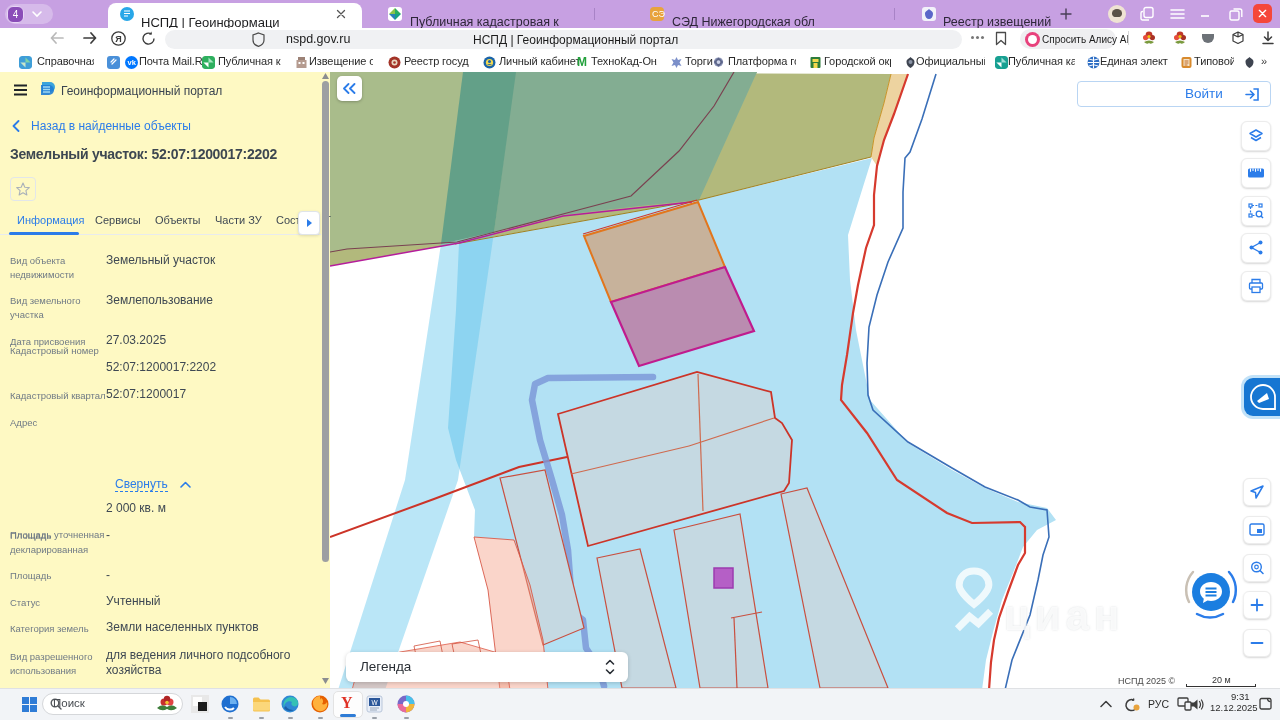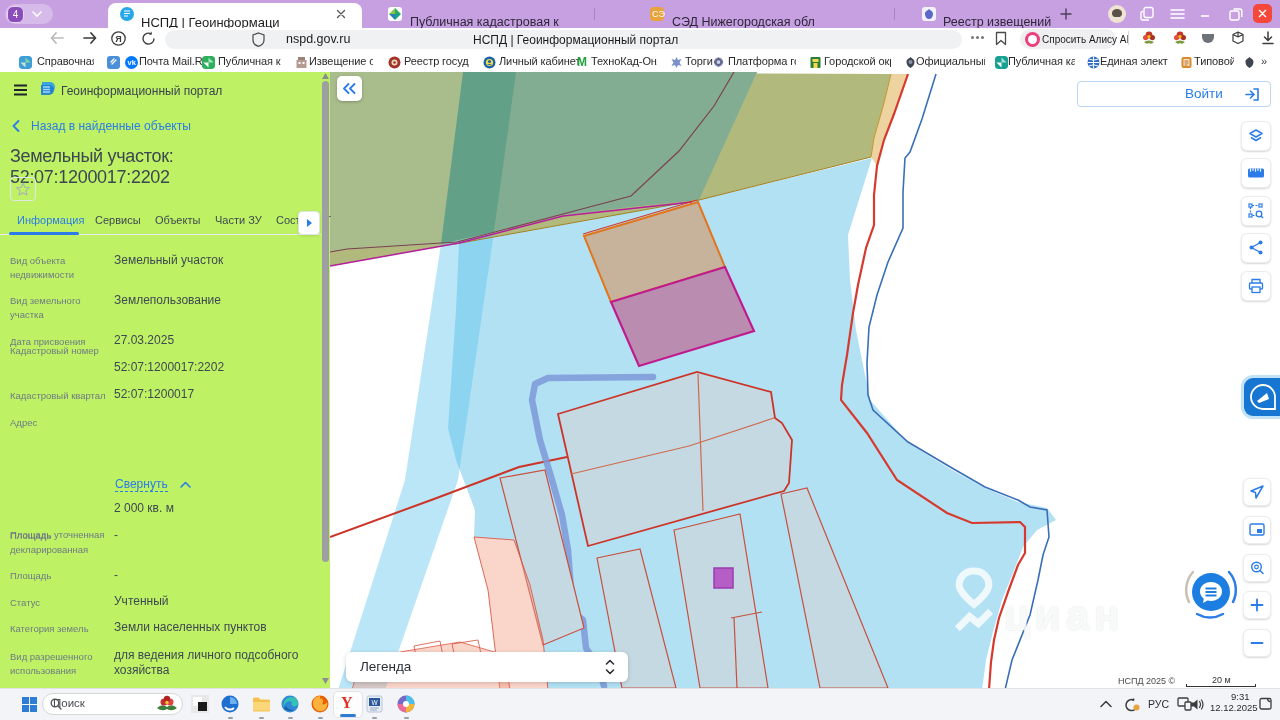--- a/index.html
+++ b/index.html
@@ -15,23 +15,23 @@
   .favsq { position:absolute; top:7px; width:14px; height:14px; border-radius:4px; }
 
   
   #omni { position:absolute; left:165px; top:29.5px; width:797px; height:19px; background:#f0f1f3; border-radius:10px; }
 
   
   .bm { position:absolute; top:55px; font-size:11px; letter-spacing:-0.1px; color:#2a2a2a; white-space:nowrap; }
   .bmi { position:absolute; top:55.5px; width:13px; height:13px; border-radius:3px; }
 
   
-  #panel { position:absolute; left:0; top:72px; width:330px; height:616px; background:#bef264; z-index:5; }
+  #panel { position:absolute; left:0; top:72px; width:330px; height:616px; background:#fef9c3; z-index:5; }
   .lbl { position:absolute; left:10px; font-size:9.5px; color:#6f7a85; line-height:14px; }
-  .val { position:absolute; left:114px; font-size:12px; color:#3e4853; line-height:15.3px; }
+  .val { position:absolute; left:106px; font-size:12px; color:#3e4853; line-height:15.3px; }
 
   
   #map { position:absolute; left:330px; top:72px; width:950px; height:616px; background:#fff; overflow:hidden; }
   .mbtn { position:absolute; width:30px; height:30px; background:#fff; border-radius:6px; box-shadow:0 1px 2px rgba(0,0,0,.16); border:0.5px solid #ececec; }
 
   
 </style>
 </head>
 <body>
 <div id="stage">
@@ -252,21 +252,21 @@
       <path d="M2 5 h8 a5 5 0 0 1 0 10 h-8 z" fill="#1f7dd4" opacity="0.9"></path>
       <path d="M4 7 h7 M4 9.5 h7 M4 12 h7" stroke="#9fd8f2" stroke-width="1.4"></path>
     </svg>
     <div class="abs" style="left:61px;top:11.5px;font-size:12px;color:#3a4450;">Геоинформационный портал</div>
 
     <svg class="abs" style="left:12px;top:48px" width="8" height="12" viewBox="0 0 8 12">
         <path d="M6.5 1 L1.5 6 L6.5 11" stroke="#2b7ce9" stroke-width="1.8" fill="none" stroke-linecap="round" stroke-linejoin="round"></path>
       </svg>
     <div class="abs" style="left:31px;top:47px;font-size:12px;color:#2b7ce9;">Назад в найденные объекты</div>
 
-    <div class="abs" style="left:10px;top:74px;font-size:18px;font-weight:400;letter-spacing:-0.3px;color:#3d4751;">Земельный участок: 52:07:1200017:2202</div>
+    <div class="abs" style="left:10px;top:74px;font-size:14px;font-weight:700;letter-spacing:-0.3px;color:#3d4751;">Земельный участок: 52:07:1200017:2202</div>
 
     <div class="abs" style="left:10px;top:105px;width:26px;height:24px;border:1px solid #e2e6ea;border-radius:4px;"></div>
     <svg class="abs" style="left:16px;top:110px" width="14" height="14" viewBox="0 0 14 14">
         <path d="M7 1 L8.8 5.2 L13.3 5.6 L9.9 8.6 L10.9 13 L7 10.7 L3.1 13 L4.1 8.6 L0.7 5.6 L5.2 5.2 Z" fill="none" stroke="#a9b1ba" stroke-width="1.1" stroke-linejoin="round"></path>
       </svg>
 
     <div class="abs" style="left:17px;top:142px;font-size:11px;color:#2b7ce9;">Информация</div>
     <div class="abs" style="left:95px;top:142px;font-size:11px;color:#3e4853;">Сервисы</div>
     <div class="abs" style="left:155px;top:142px;font-size:11px;color:#3e4853;">Объекты</div>
     <div class="abs" style="left:215px;top:142px;font-size:11px;color:#3e4853;">Части ЗУ</div>

